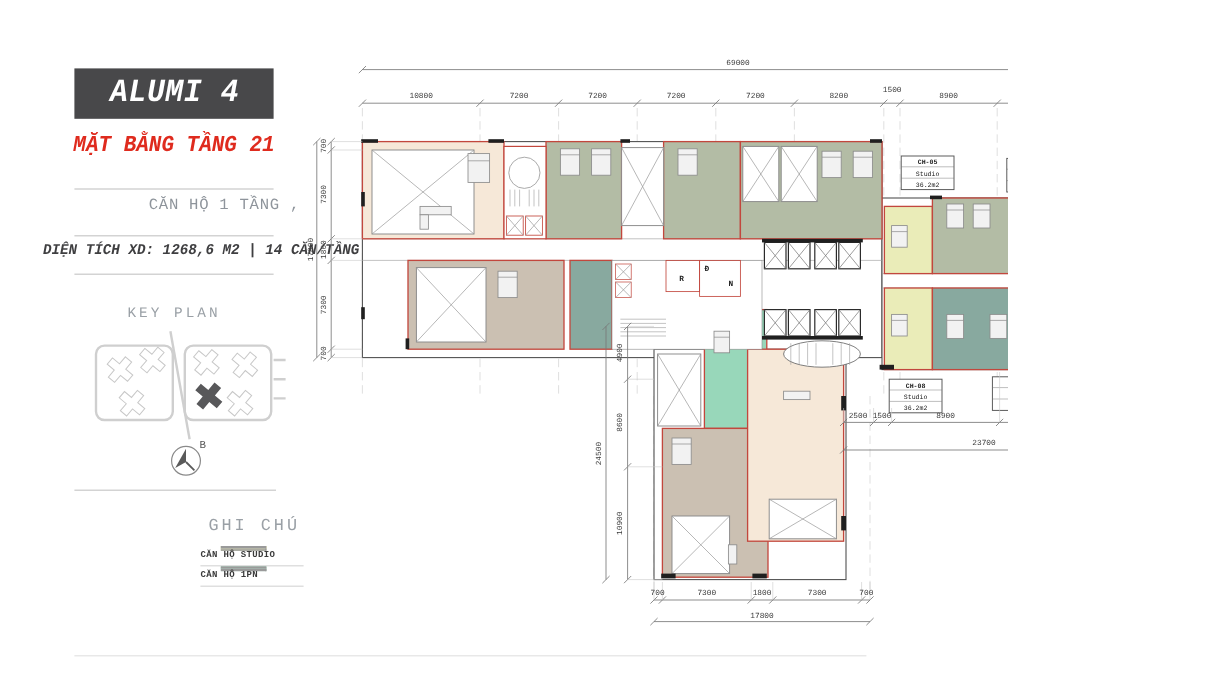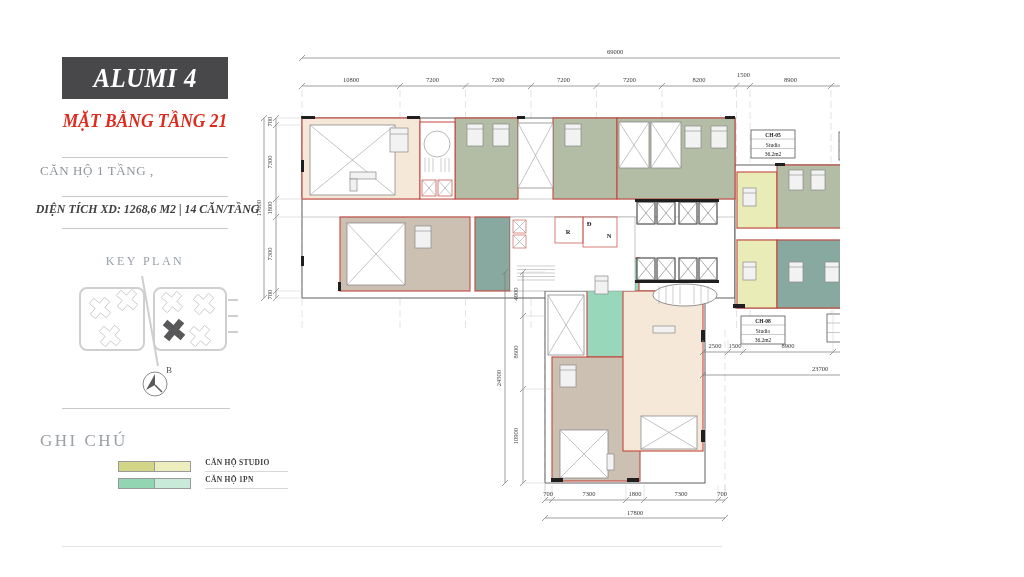--- a/index.html
+++ b/index.html
@@ -1,35 +1,35 @@
 <!DOCTYPE html>
 <html><head>
 <meta charset="utf-8">
 <style>
   html,body{margin:0;padding:0;background:#fff;}
   .canvas{position:relative;width:840px;height:577px;background:#fff;overflow:hidden;
-          font-family:Liberation Serif, serif;}
+          font-family:Liberation Mono, monospace;}
   .abs{position:absolute;}
   .brand-box{left:62px;top:57px;width:166px;height:42px;background:#48484a;display:flex;
              align-items:center;justify-content:center;}
   .brand-box span{color:#fff;font-style:italic;font-weight:900;font-size:27px;letter-spacing:.5px;
              transform:scaleX(.92);}
   .plan-title{left:35px;top:110px;width:220px;text-align:center;color:#df2b1e;font-style:italic;
              font-weight:900;font-size:19px;transform:scaleX(.92);}
   .rule{height:1px;background:#c9c9c9;}
-  .desc{left:40px;top:162px;width:210px;text-align:left;color:#8e949b;font-size:13px;
+  .desc{left:40px;top:162px;width:210px;text-align:right;color:#8e949b;font-size:13px;
         line-height:17px;letter-spacing:.6px;}
   .area-info{left:30px;top:202px;width:230px;text-align:center;color:#3f3f41;font-style:italic;
         font-weight:800;font-size:12.5px;transform:scaleX(.95);white-space:nowrap;}
   .kp-label{left:40px;top:254px;width:210px;text-align:center;color:#9aa0a6;font-size:12px;
         letter-spacing:2.5px;}
-  .legend-title{left:40px;top:431px;width:210px;text-align:left;color:#9aa0a6;font-size:17px;
+  .legend-title{left:40px;top:431px;width:210px;text-align:right;color:#9aa0a6;font-size:14px;
         letter-spacing:2.5px;}
   .legend{left:118px;top:455px;width:170px;}
-  .lrow{display:flex;align-items:flex-end;height:17px;}
+  .lrow{display:flex;align-items:center;height:17px;flex-direction:column;}
   .sw{width:38px;height:11px;border:.5px solid #9a9a9a;box-sizing:border-box;}
   .sw+.sw{border-left:none;}
   .ltxt{margin-left:14px;font-size:7.5px;font-weight:bold;color:#3a3a3a;letter-spacing:.3px;
         width:86px;border-bottom:1px solid #d8d8d8;padding-bottom:4px;}
   .bottom-rule{left:62px;top:546px;width:660px;height:1px;background:#e3e3e3;}
   
   .dl{stroke:#777;stroke-width:.7;fill:none}
   .gl{stroke:#d2d2d2;stroke-width:.6;fill:none;stroke-dasharray:7 4}
   .stub{stroke:#c9c9c9;stroke-width:.5;fill:none}
   .dim{font-size:6.5px;fill:#3a3a3a;text-anchor:middle}

